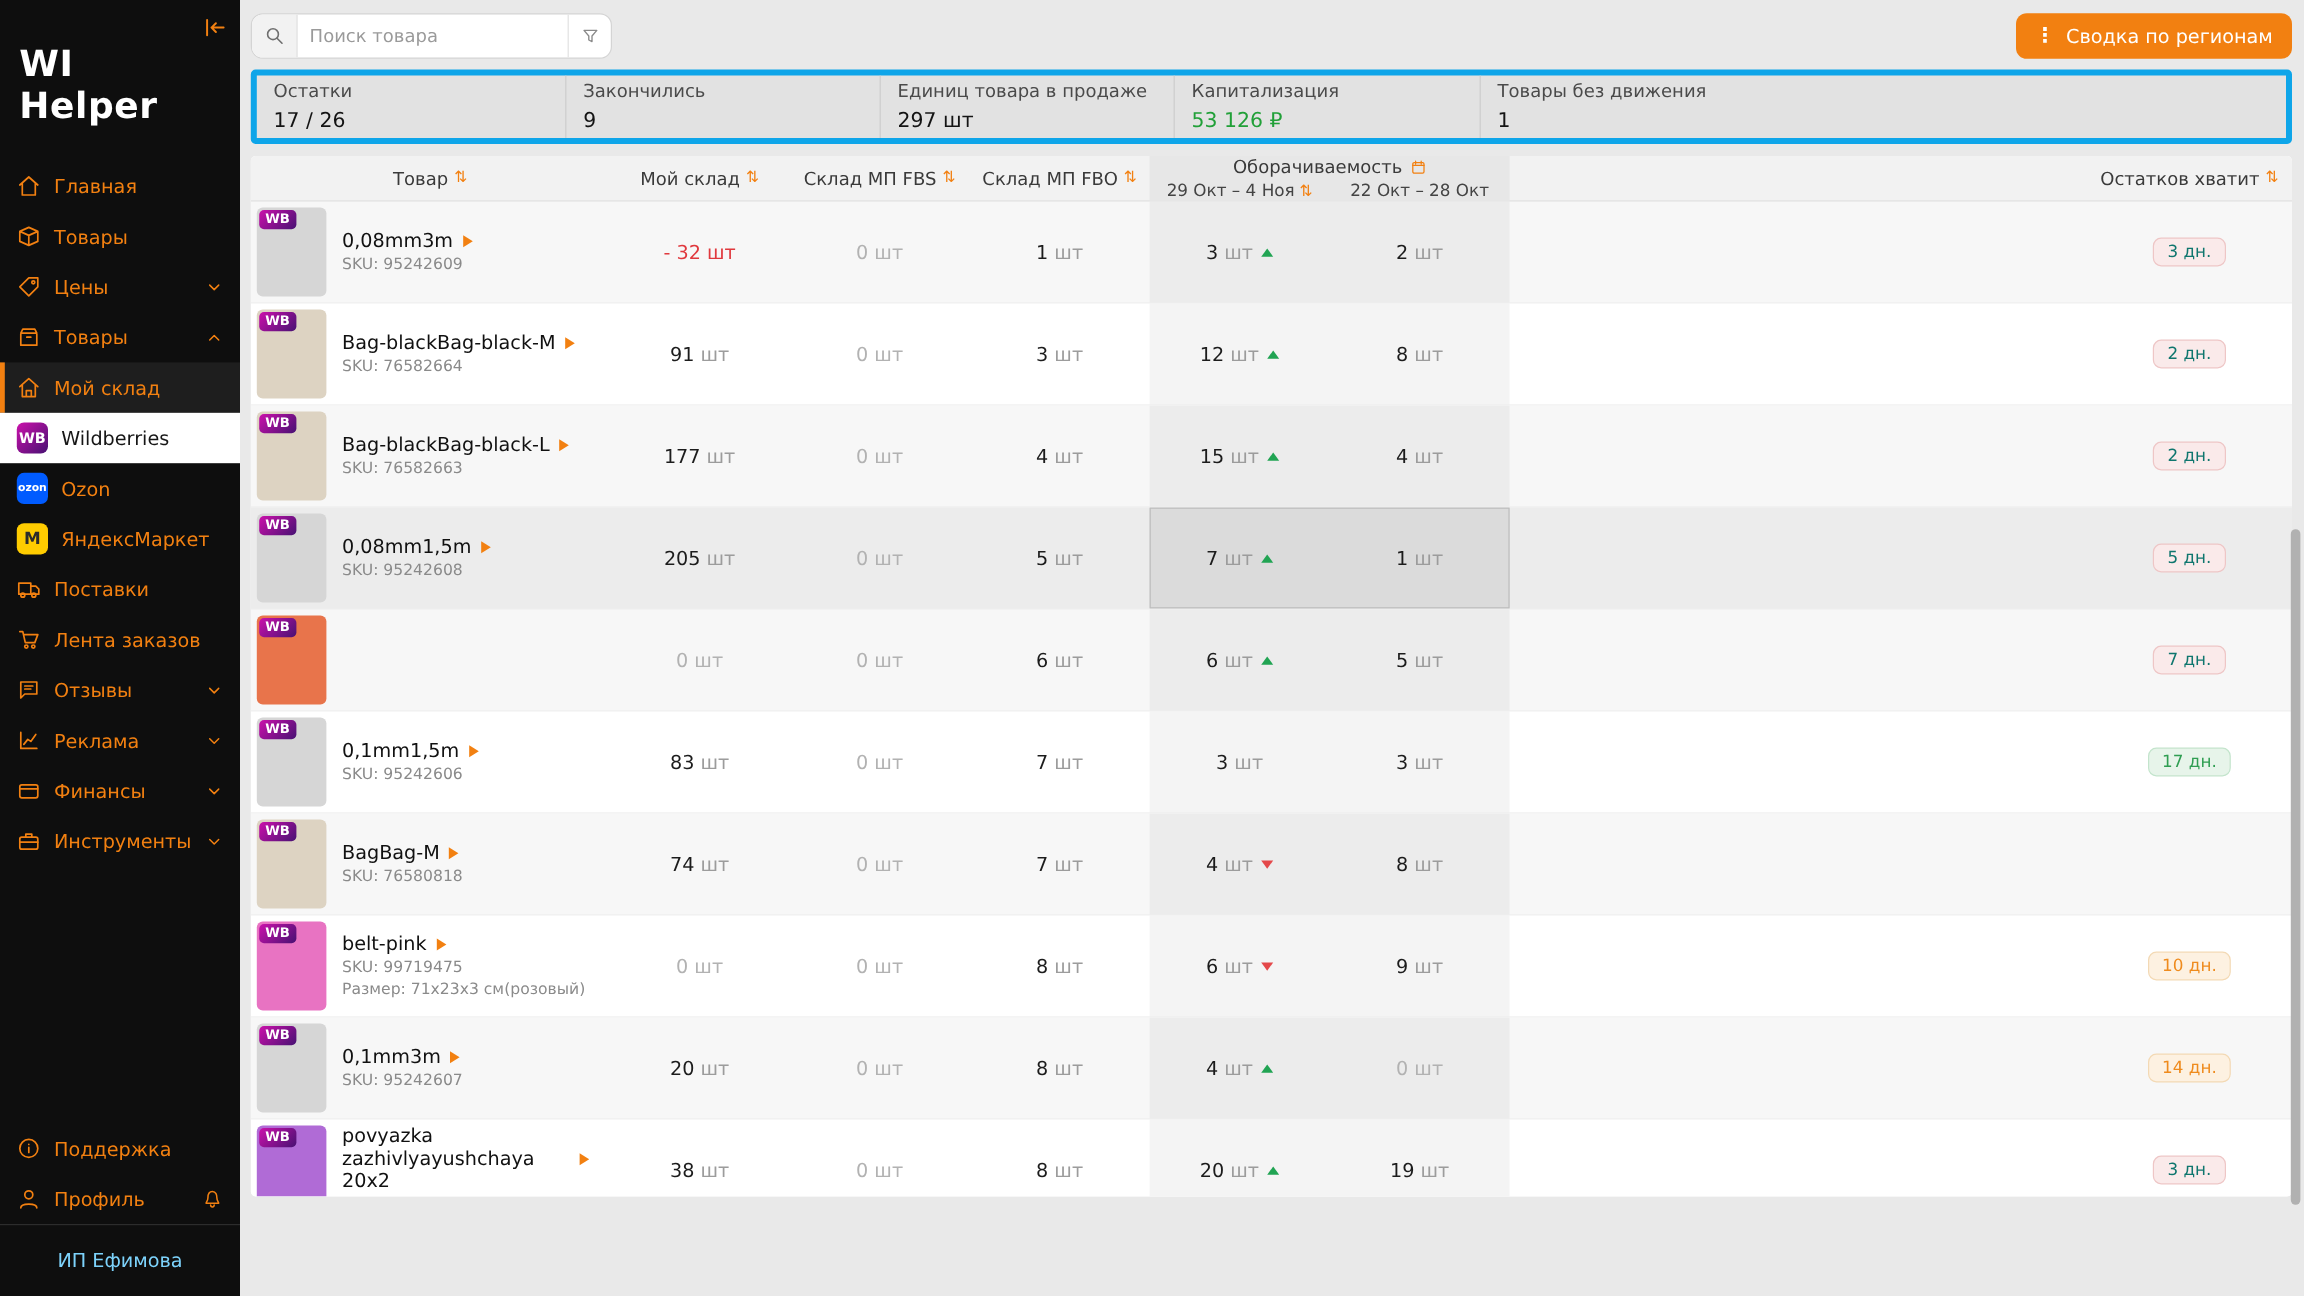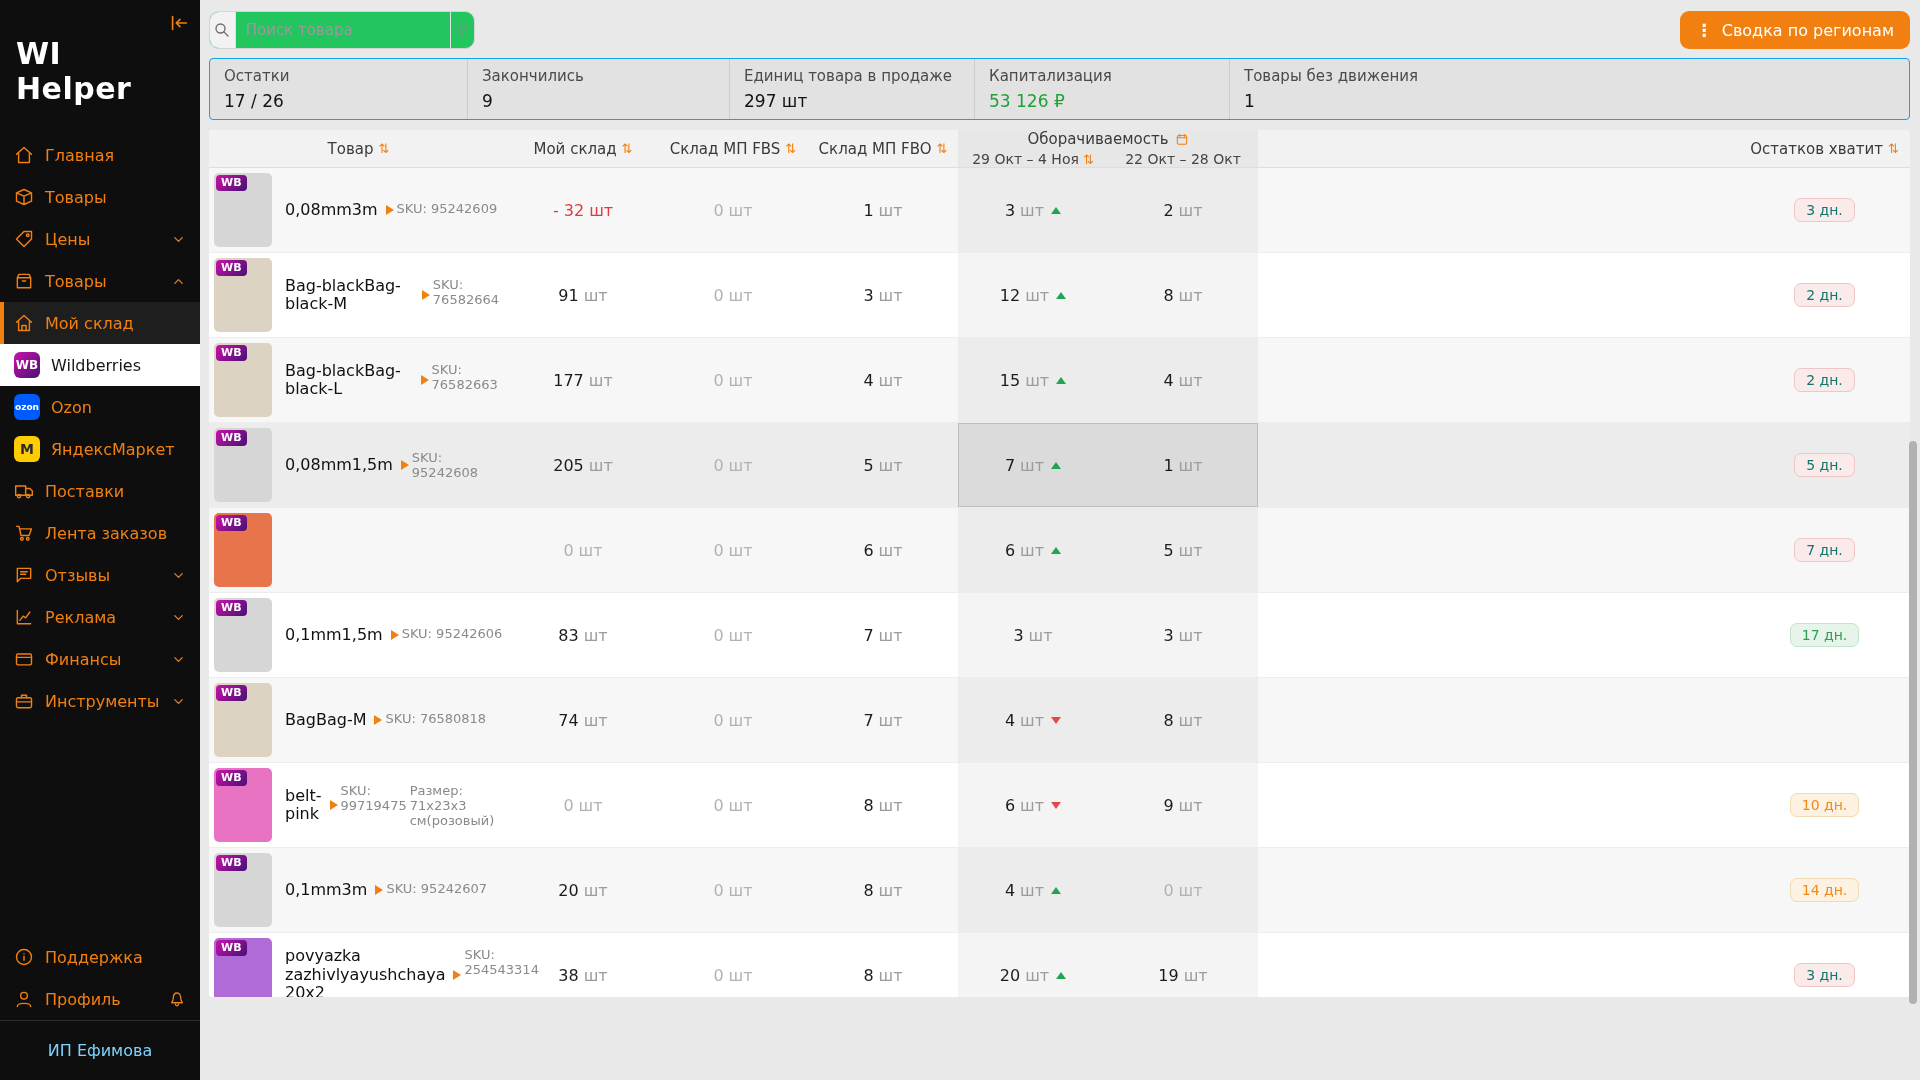--- a/index.html
+++ b/index.html
@@ -23,32 +23,32 @@
   .wb-logo{background:linear-gradient(135deg,#cb11ab,#481173);color:#fff;font-size:12px}
   .ozon-logo{background:#005bff;color:#fff;font-size:9px;font-weight:bold}
   .ym-logo{background:#ffcc00;color:#2b2b2b;font-size:14px}
   .bell{margin-left:auto;width:18px;height:18px;display:flex}
   .bell svg{width:18px;height:18px}
   .sidebar-footer{border-top:1px solid #2c2c2c;color:#7dd3fc;font-size:16px;padding:20px 16px;text-align:center}
 
   
   .main{flex:1;position:relative;padding:0 10px 0 9px}
   .topbar{display:flex;align-items:center;justify-content:space-between;padding-top:8px;height:52px}
-  .search{display:flex;align-items:center;background:#22c55e;border:1px solid #d4d4d4;border-radius:10px;height:38px;width:266px;overflow:hidden}
+  .search{display:flex;align-items:center;background:#ffffff;border:1px solid #d4d4d4;border-radius:10px;height:38px;width:301px;overflow:hidden}
   .search-mag{width:38px;height:100%;display:flex;align-items:center;justify-content:center;background:#f2f2f2;border-right:1px solid #e2e2e2;color:#6f6f6f}
   .search-mag svg{width:18px;height:18px}
   .search input{border:none;outline:none;flex:1;font-size:15px;padding:0 10px;color:#333;background:transparent;font-family:inherit}
   .search input::placeholder{color:#9a9a9a}
   .search-funnel{width:36px;height:100%;display:flex;align-items:center;justify-content:center;border-left:1px solid #e2e2e2;color:#8a8a8a;cursor:pointer}
   .search-funnel svg{width:16px;height:16px}
   .region-btn{display:flex;align-items:center;gap:9px;background:#f28011;color:#fff;border:none;border-radius:9px;height:38px;padding:0 16px;font-size:16px;cursor:pointer;font-family:inherit}
   .region-dots{font-size:17px;font-weight:bold;line-height:1}
 
   
-  .stats{display:flex;background:#e2e2e2;border-radius:4px;height:62px;align-items:stretch;margin-top:6px;border:1px solid #0ea5e9}
+  .stats{display:flex;background:#e2e2e2;border-radius:4px;height:62px;align-items:stretch;margin-top:6px;border:5px solid #0ea5e9}
   .stat{padding:0 14px;display:flex;flex-direction:column;gap:6px;justify-content:center}
   .stat + .stat{border-left:1px solid #cccccc}
   .stats > div:nth-of-type(1){width:257px}
   .stats > div:nth-of-type(2){width:262px}
   .stats > div:nth-of-type(3){width:245px}
   .stats > div:nth-of-type(4){width:255px}
   .stat-label{font-size:15px;color:#4a4a4a}
   .stat-value{font-size:17px;color:#141414}
   .stat-value.green{color:#21a038}
 
@@ -73,21 +73,21 @@
   .trow:nth-of-type(odd){background:#f7f7f7}
   .trow.selected{background:#ececec}
   .cell{display:flex;align-items:center;justify-content:center;font-size:16px;color:#1c1c1c}
   .turn-wrap{background:rgba(0,0,0,0.045);display:flex}
   .turn-cell{width:150px}
   .trow.selected .turn-wrap{outline:1px solid #bdbdbd;outline-offset:-1px;background:rgba(0,0,0,0.07)}
 
   .c-product.cell{justify-content:flex-start;gap:13px;padding-left:5px}
   .thumb{width:58px;height:74px;border-radius:5px;position:relative;flex-shrink:0;background:#d6d6d6}
   .thumb-wb{position:absolute;top:2px;left:2px;background:linear-gradient(135deg,#cb11ab,#481173);color:#fff;font-size:11px;font-weight:bold;padding:2px 5px;border-radius:4px;line-height:1.1}
-  .pinfo{display:flex;flex-direction:row;gap:3px}
+  .pinfo{display:flex;flex-direction:column;gap:3px}
   .pname-line{display:flex;align-items:center}
   .pname{font-size:16px;color:#111;max-width:190px;line-height:1.15}
   .play{width:0;height:0;border-top:5px solid transparent;border-bottom:5px solid transparent;border-left:8px solid #f28011;margin-left:8px;cursor:pointer;flex-shrink:0}
   .psku,.psize{font-size:13px;color:#8a8a8a}
   .psize:empty{display:none}
 
   .val{color:#1c1c1c}
   .unit{color:#9c9c9c;margin-left:5px}
   .cell.muted .val,.cell.muted .unit{color:#b2b2b2}
   .cell.red .val,.cell.red .unit{color:#e0393e}

